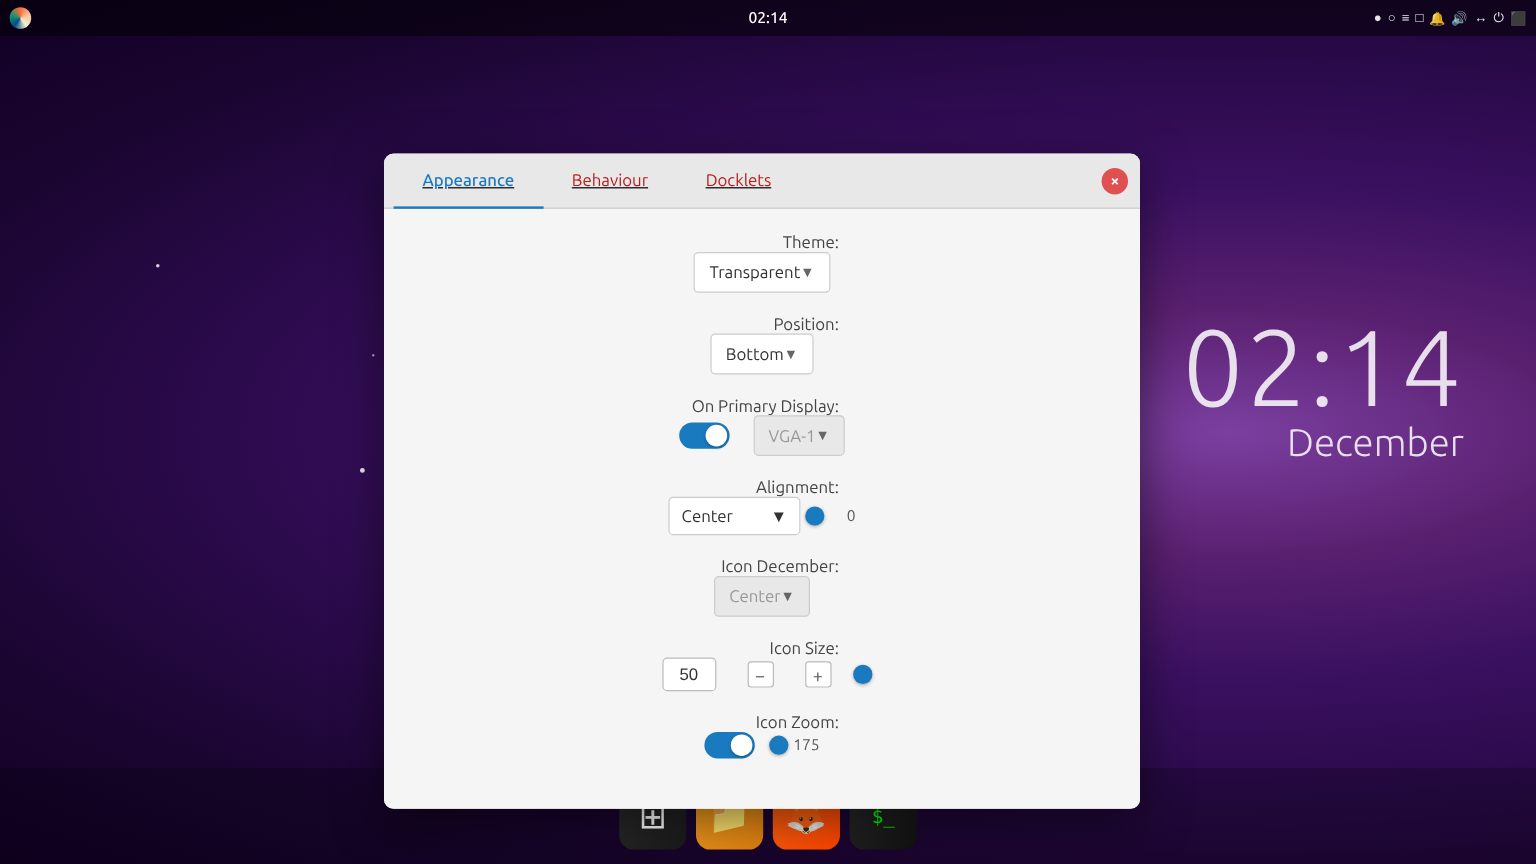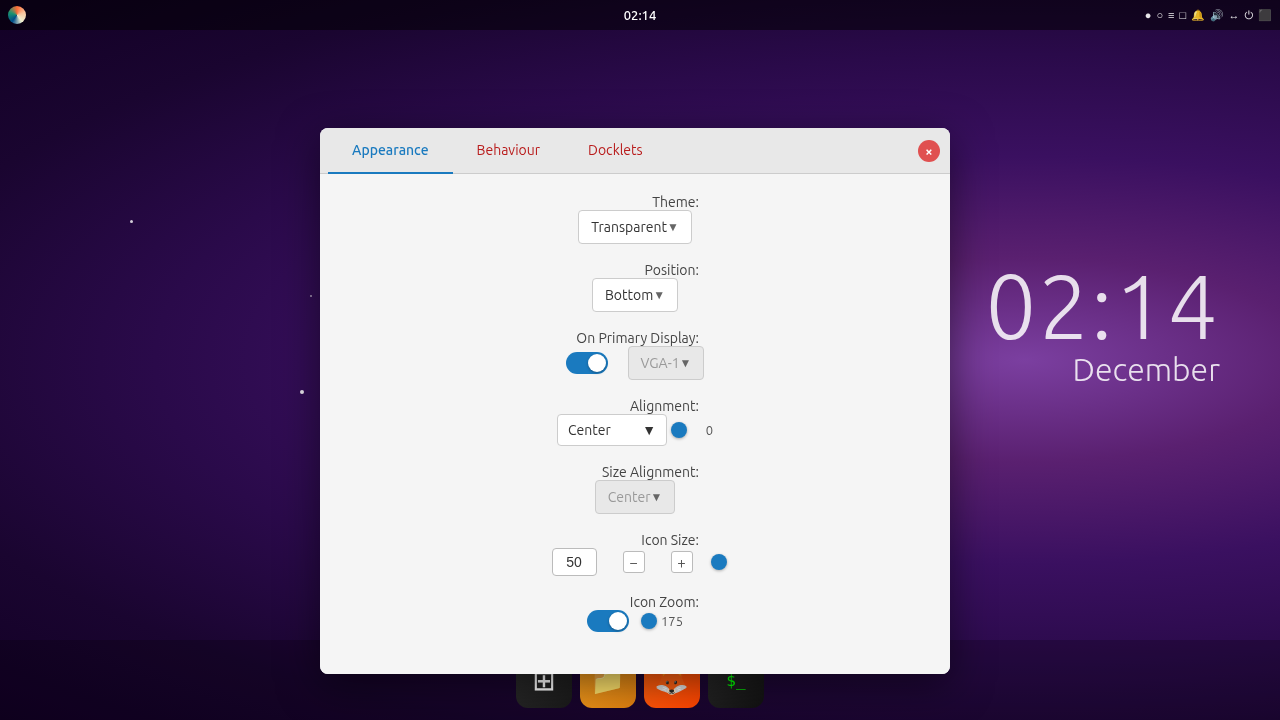--- a/index.html
+++ b/index.html
@@ -145,20 +145,21 @@
     }
 
     
     .dialog-tabs {
       background: #e8e8e8;
       display: flex;
       align-items: center;
       padding: 0 8px;
       border-bottom: 1px solid #ccc;
       position: relative;
+      text-decoration: underline;
     }
 
     .dialog-tab {
       padding: 14px 24px;
       font-size: 14px;
       color: #b91c1c;
       cursor: pointer;
       border-bottom: 2px solid transparent;
       margin-bottom: -1px;
     }
@@ -451,21 +452,21 @@
             <div class="slider-track">
               <div class="slider-fill" style="width:50%;"></div>
               <div class="slider-thumb" style="left:calc(50% - 8px);"></div>
             </div>
             <span class="slider-value">0</span>
           </div>
         </div>
       </div>
 
       <div class="form-row">
-        <div class="form-label">Size Alignment:</div>
+        <div class="form-label">Icon December:</div>
         <div class="form-control">
           <div class="dropdown dropdown-disabled">
             <span>Center</span>
             <span class="dropdown-arrow">▼</span>
           </div>
         </div>
       </div>
 
       <div class="form-row">
         <div class="form-label">Icon Size:</div>

